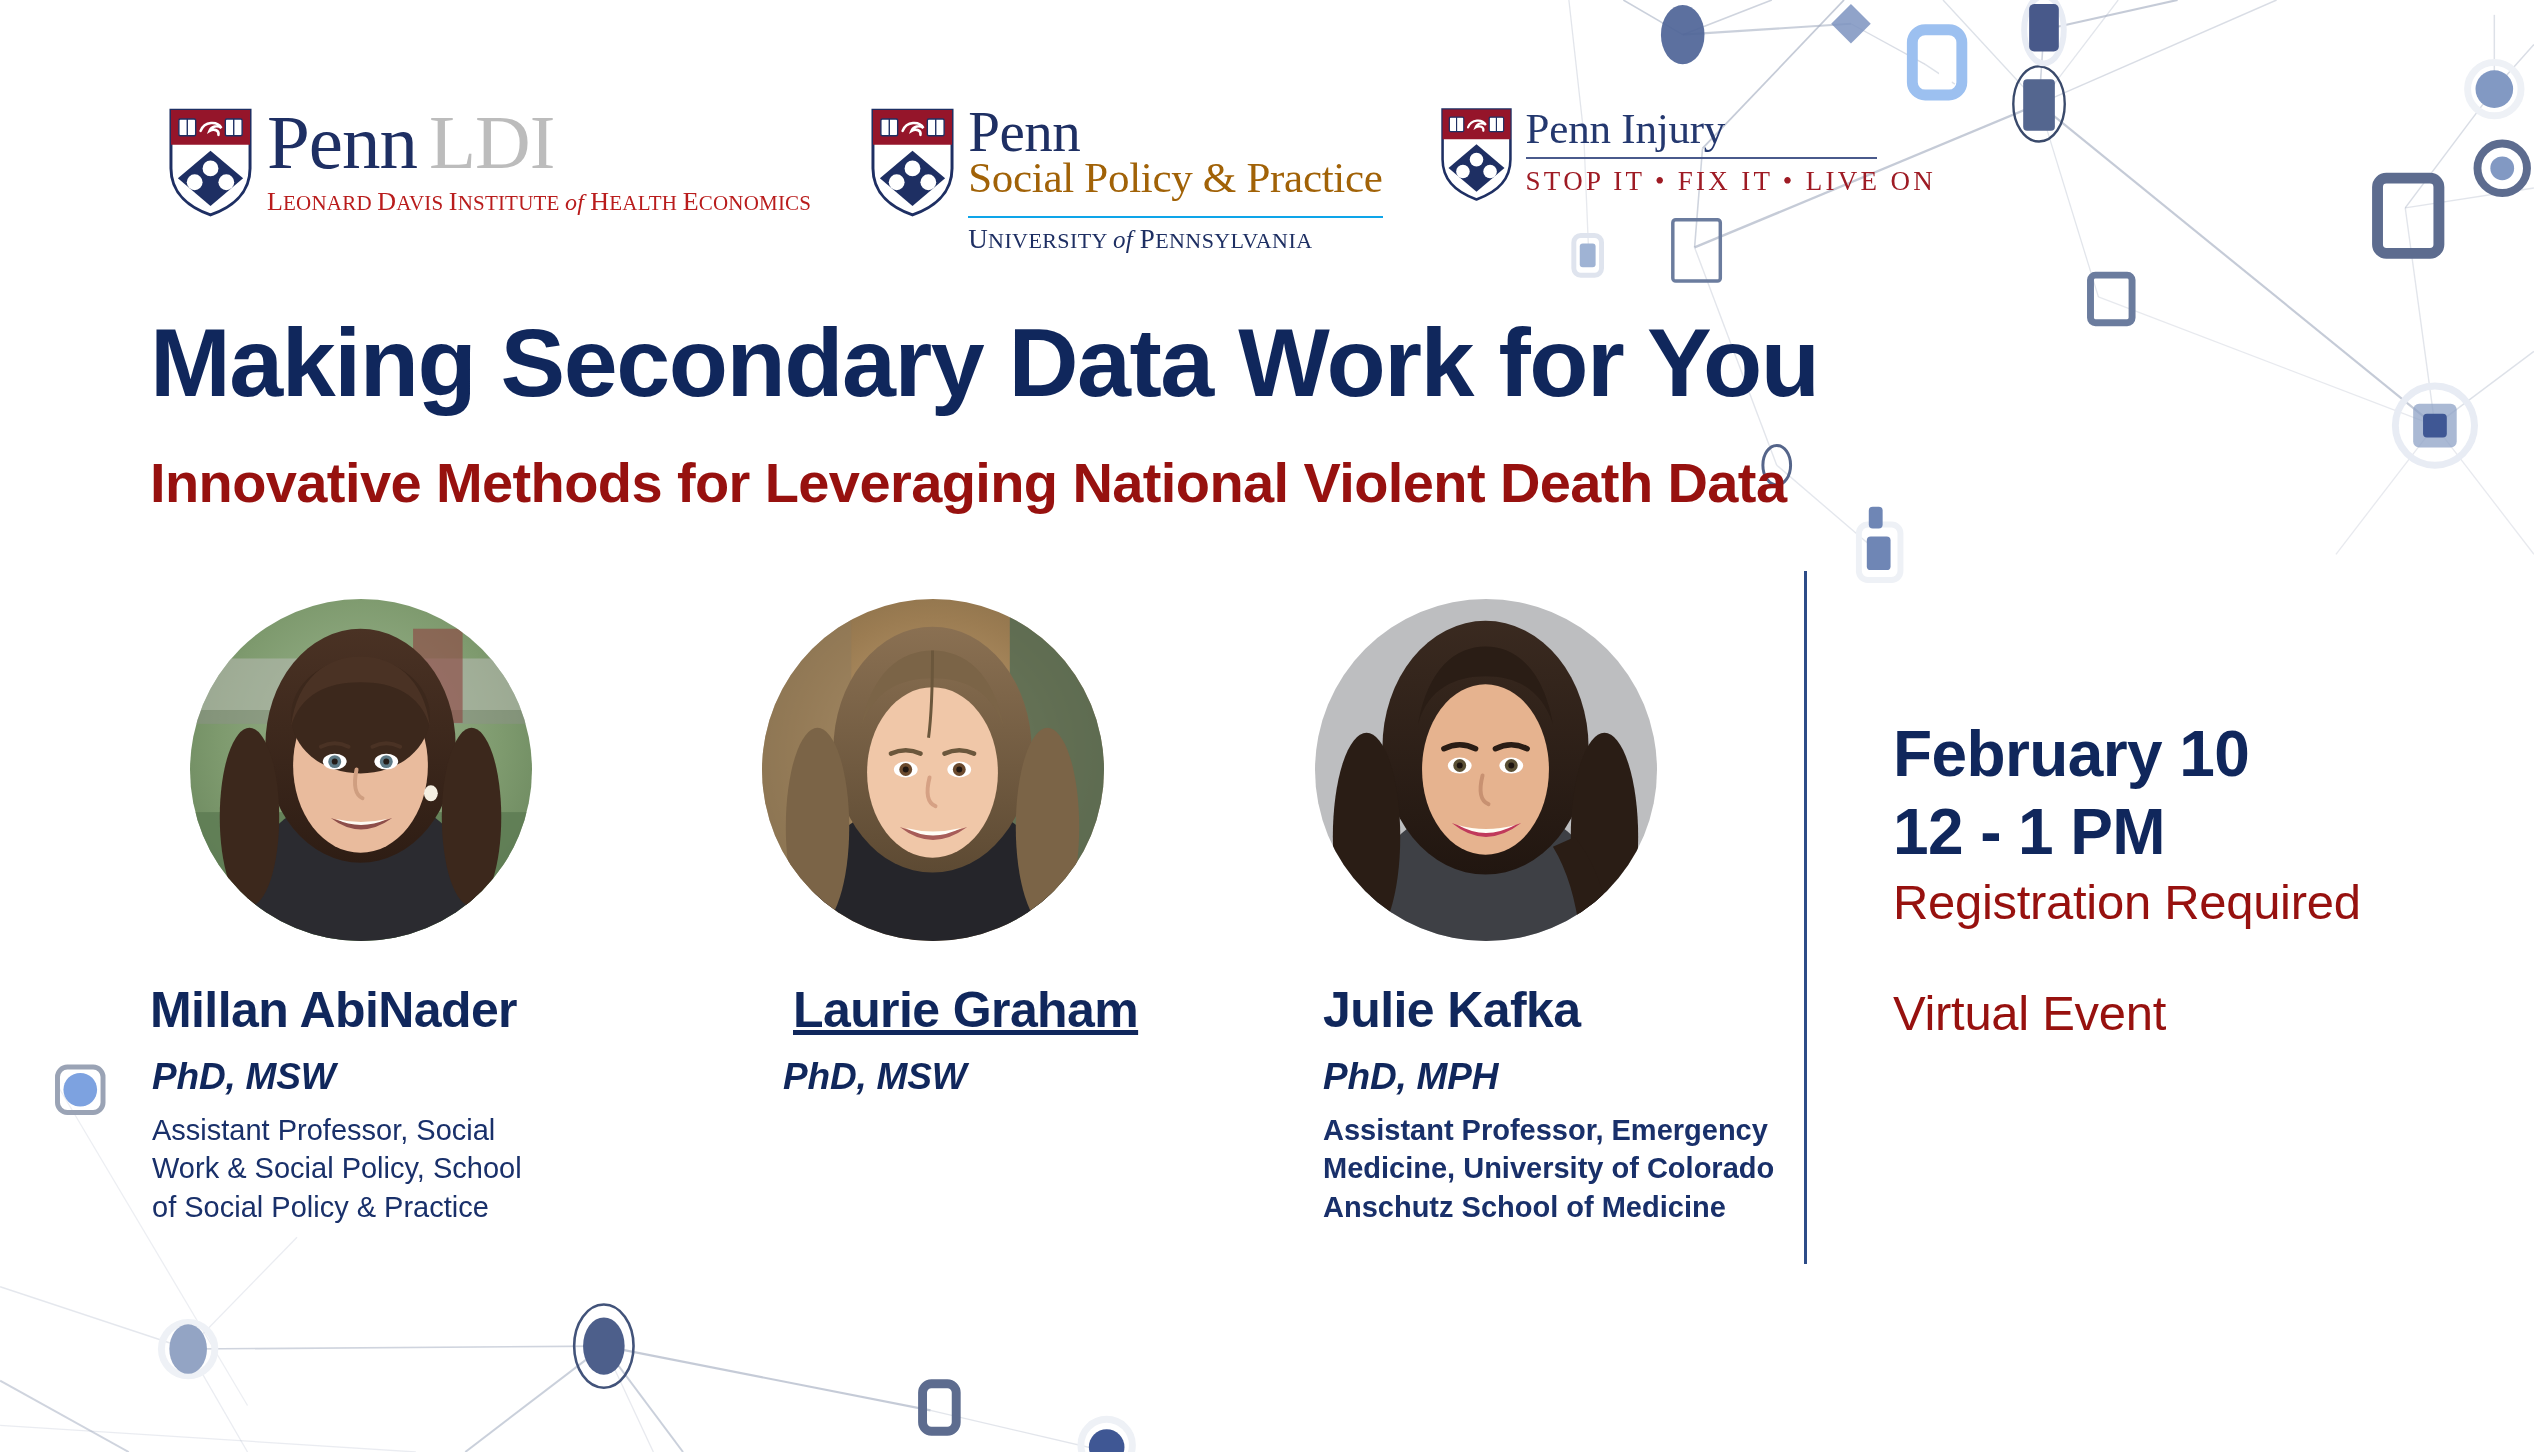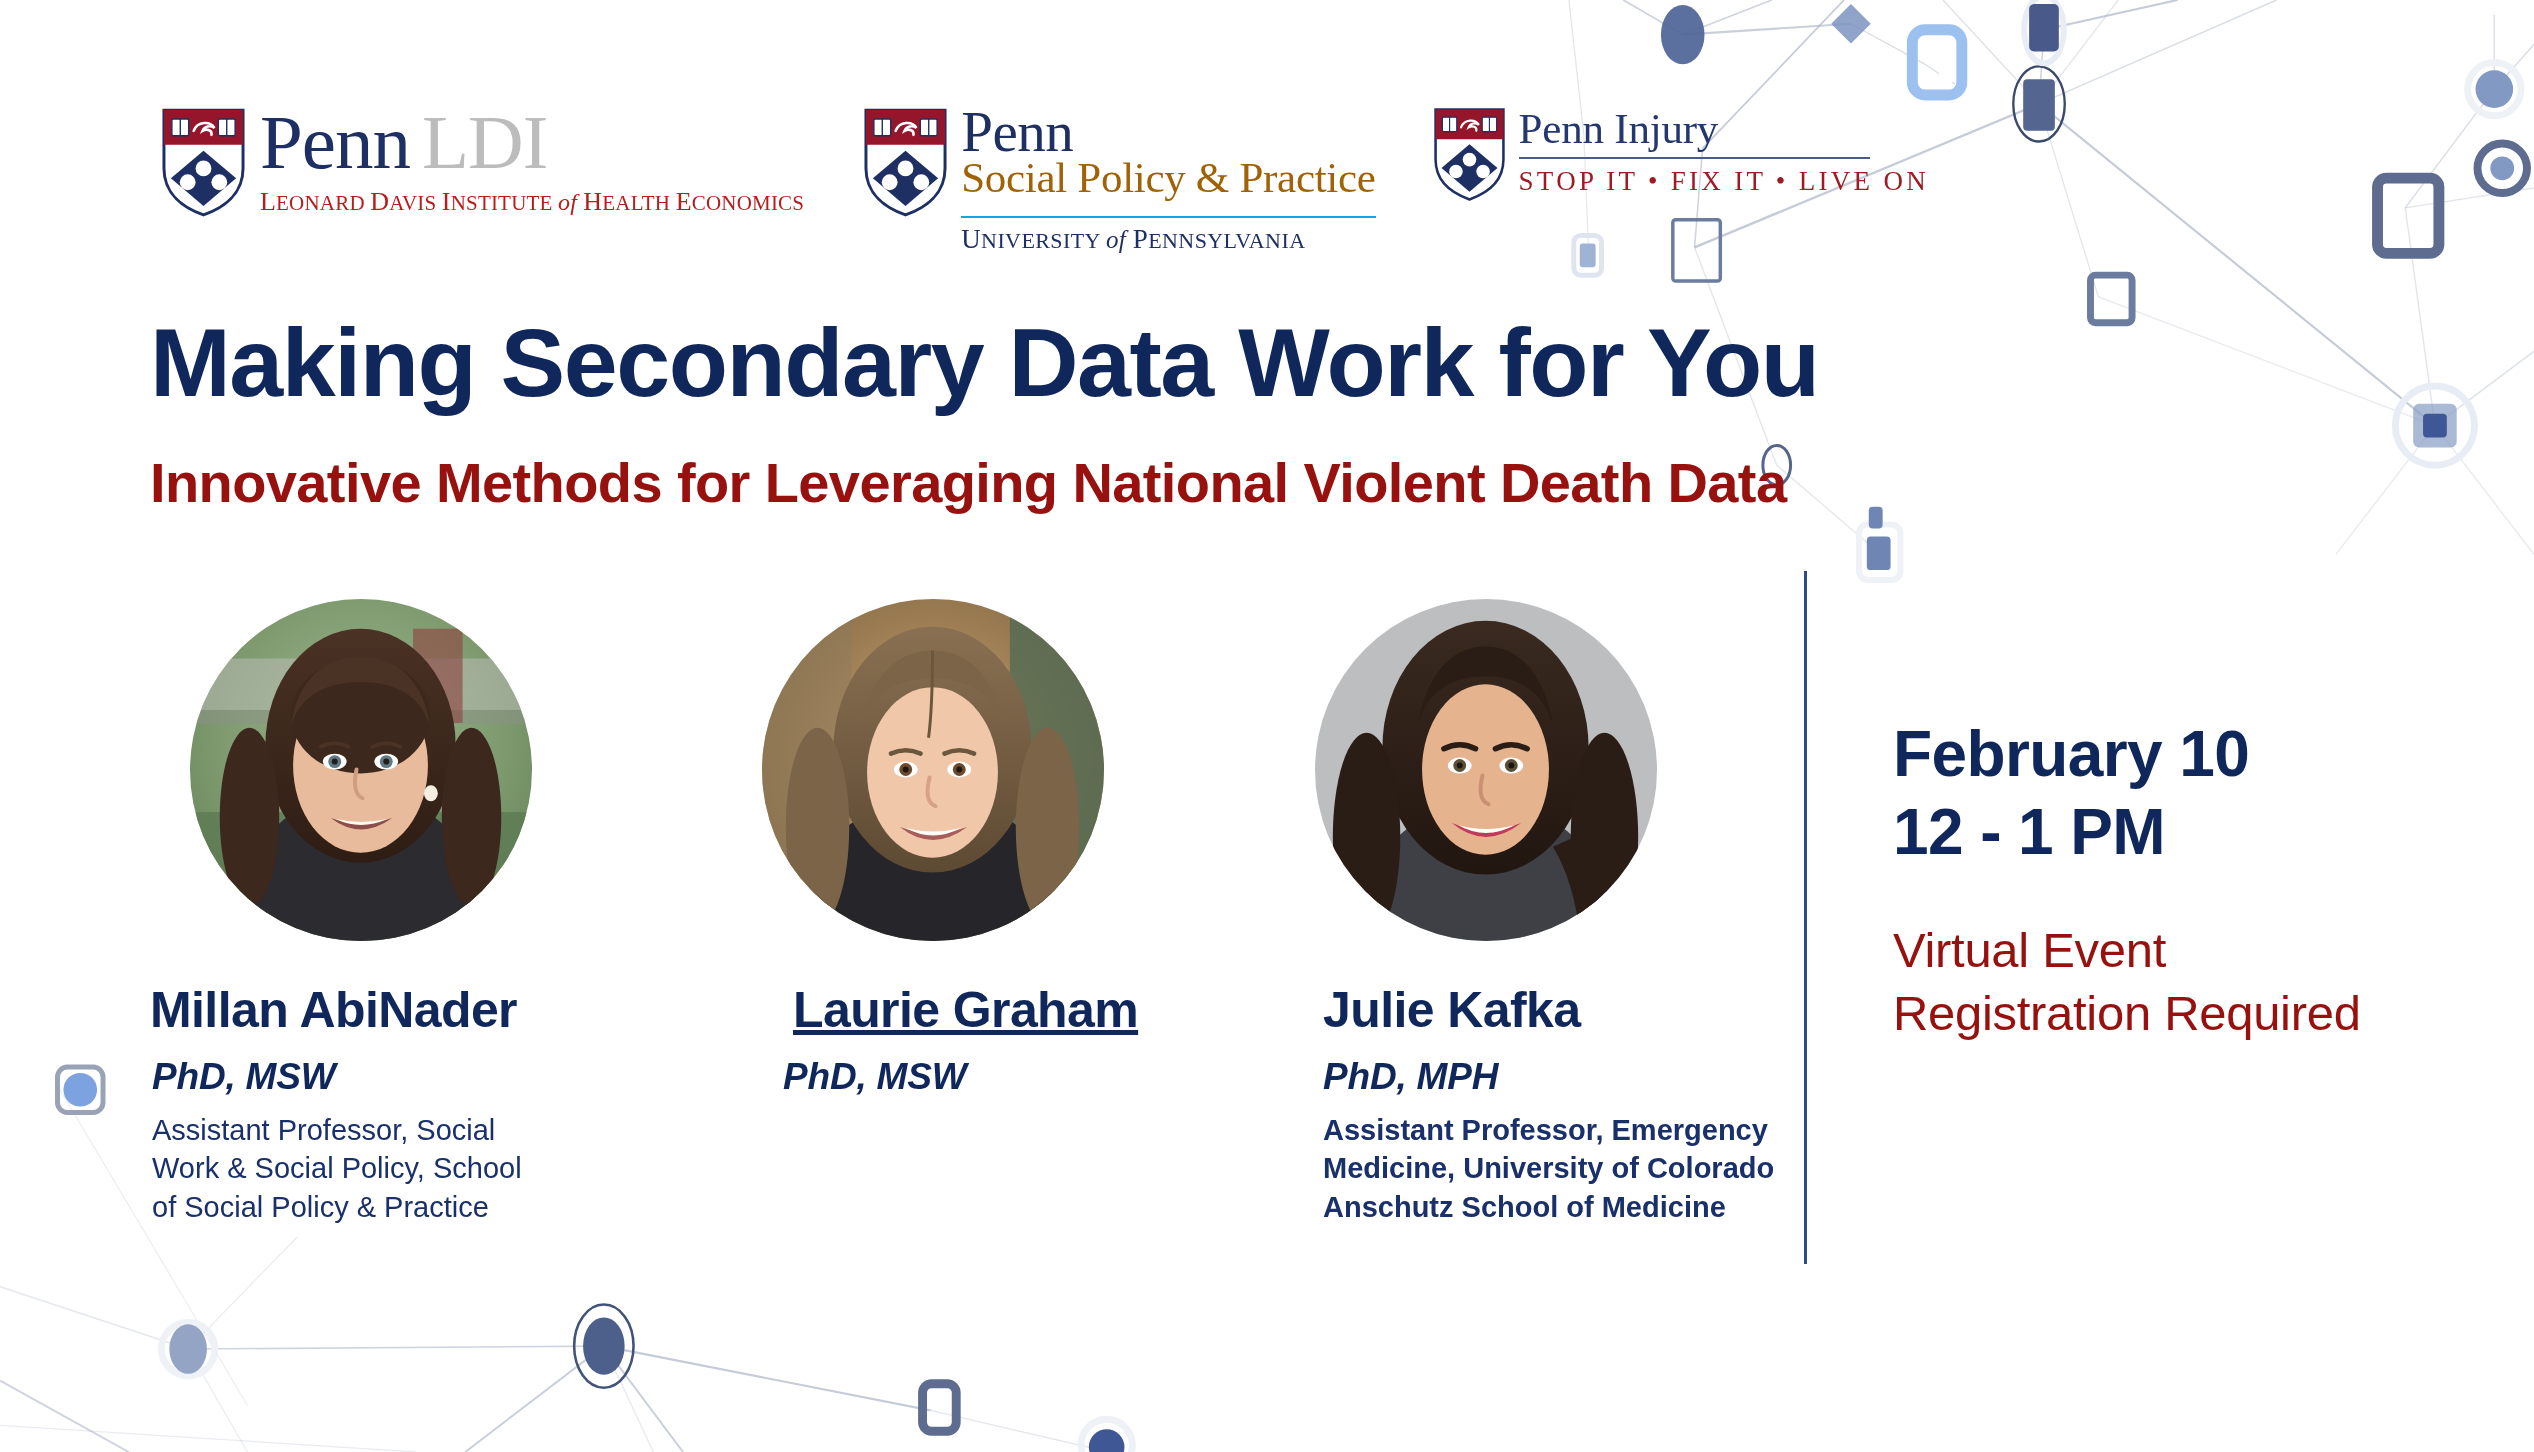--- a/index.html
+++ b/index.html
@@ -18,21 +18,21 @@
 
   
   #network-bg {
     position:absolute; inset:0;
     width:2534px; height:1452px;
     pointer-events:none;
   }
 
   
   .logo-row {
-    position:absolute; left:161px; top:107px;
+    position:absolute; left:168px; top:107px;
     display:flex; align-items:flex-start; gap:0px;
   }
   .logo { display:flex; align-items:flex-start; }
 
   .shield-wrap { flex:0 0 auto; }
 
   .ldi-text { margin-left:14px; }
   .ldi-top {
     font-family:"Liberation Serif", serif;
     font-size:77px; line-height:0.92; letter-spacing:-1px;
@@ -456,18 +456,18 @@
       <div class="sp-degree">PhD, MPH</div>
       <div class="sp-affil">Assistant Professor, Emergency Medicine, University of Colorado Anschutz School of Medicine</div>
     </div>
   </div>
 
   <div class="divider"></div>
 
   <div class="event">
     <div class="event-date">February 10</div>
     <div class="event-date">12 - 1 PM</div>
+    <div class="event-note" style="margin-top:0;">Registration Required</div>
     <div class="event-note">Virtual Event</div>
-    <div class="event-note" style="margin-top:0;">Registration Required</div>
   </div>
 
 </div>
 
 
 </body></html>

